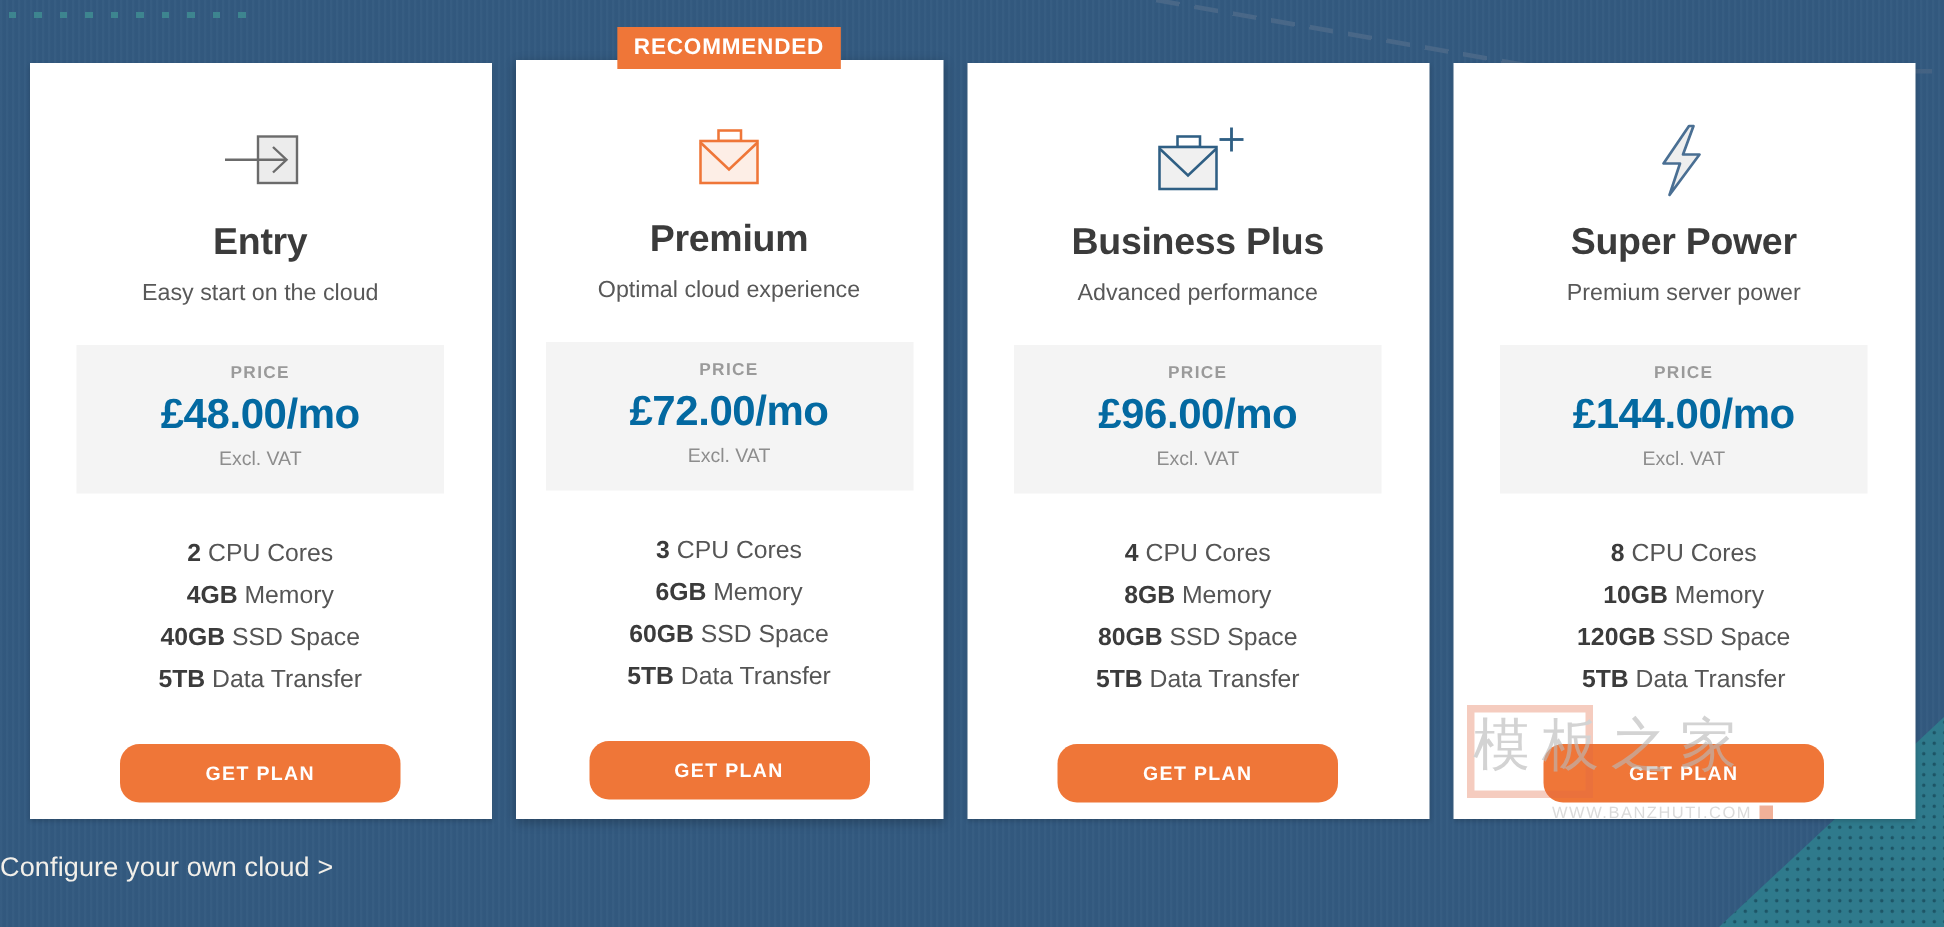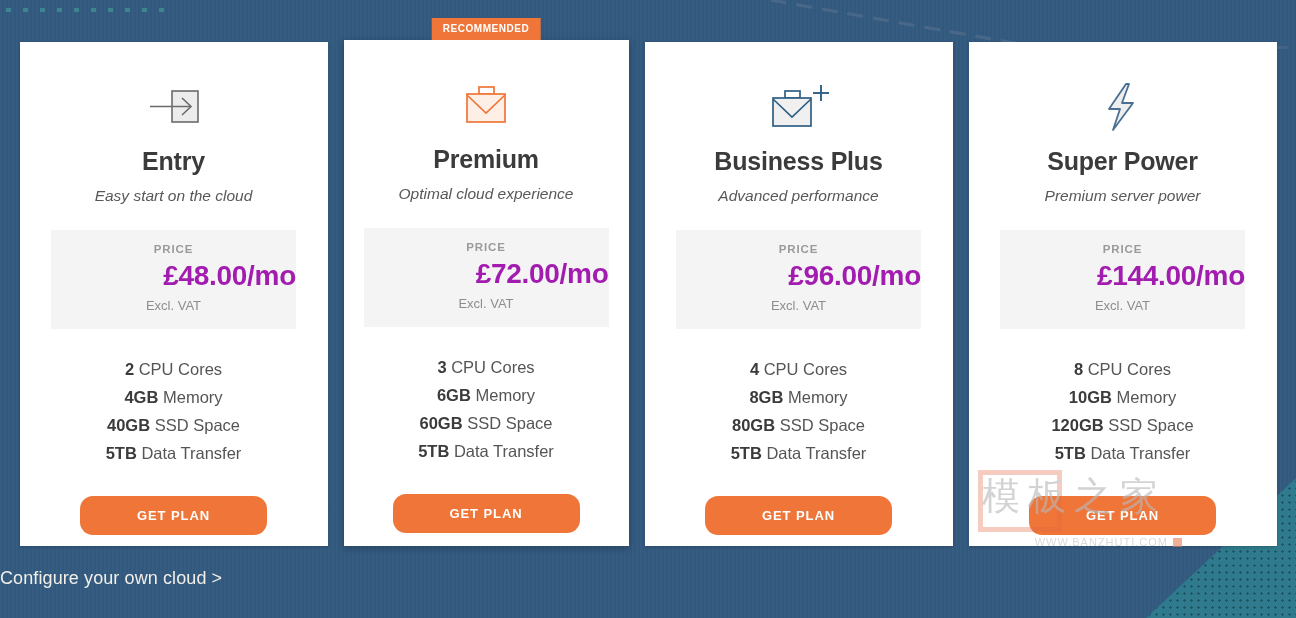--- a/index.html
+++ b/index.html
@@ -122,21 +122,21 @@
     box-shadow: 0 2px 7px rgba(0,0,0,.26);
   }
 
   .badge {
     position: absolute;
     top: -22px;
     left: 50%;
     transform: translateX(-50%);
     background: #ef7638;
     color: #ffffff;
-    font-size: 10px;
+    font-size: 15px;
     font-weight: bold;
     letter-spacing: .55px;
     padding: 5px 11px 6px;
     white-space: nowrap;
   }
 
   
   .icon-wrap {
     height: 62px;
     display: flex;
@@ -151,45 +151,43 @@
     font-weight: bold;
     color: #3b3b3b;
     margin-top: 9px;
     letter-spacing: -.2px;
   }
 
   .plan-tagline {
     font-size: 15.5px;
     color: #585858;
     margin-top: 11px;
-    font-style: italic;
   }
 
   .price-box {
     margin-top: 25px;
     width: 245px;
     background: #f4f4f4;
     padding: 13px 0 16px;
     text-align: center;
   }
 
   .price-label {
     font-size: 11.5px;
     color: #9a9a9a;
     letter-spacing: .9px;
     font-weight: bold;
   }
 
   .price-value {
     font-size: 28px;
     font-weight: bold;
-    color: #a21caf;
+    color: #0369a1;
     margin-top: 5px;
     letter-spacing: -.3px;
-    text-align: right;
   }
 
   .price-note {
     font-size: 13px;
     color: #8d8d8d;
     margin-top: 6px;
   }
 
   .specs {
     margin-top: 26px;

